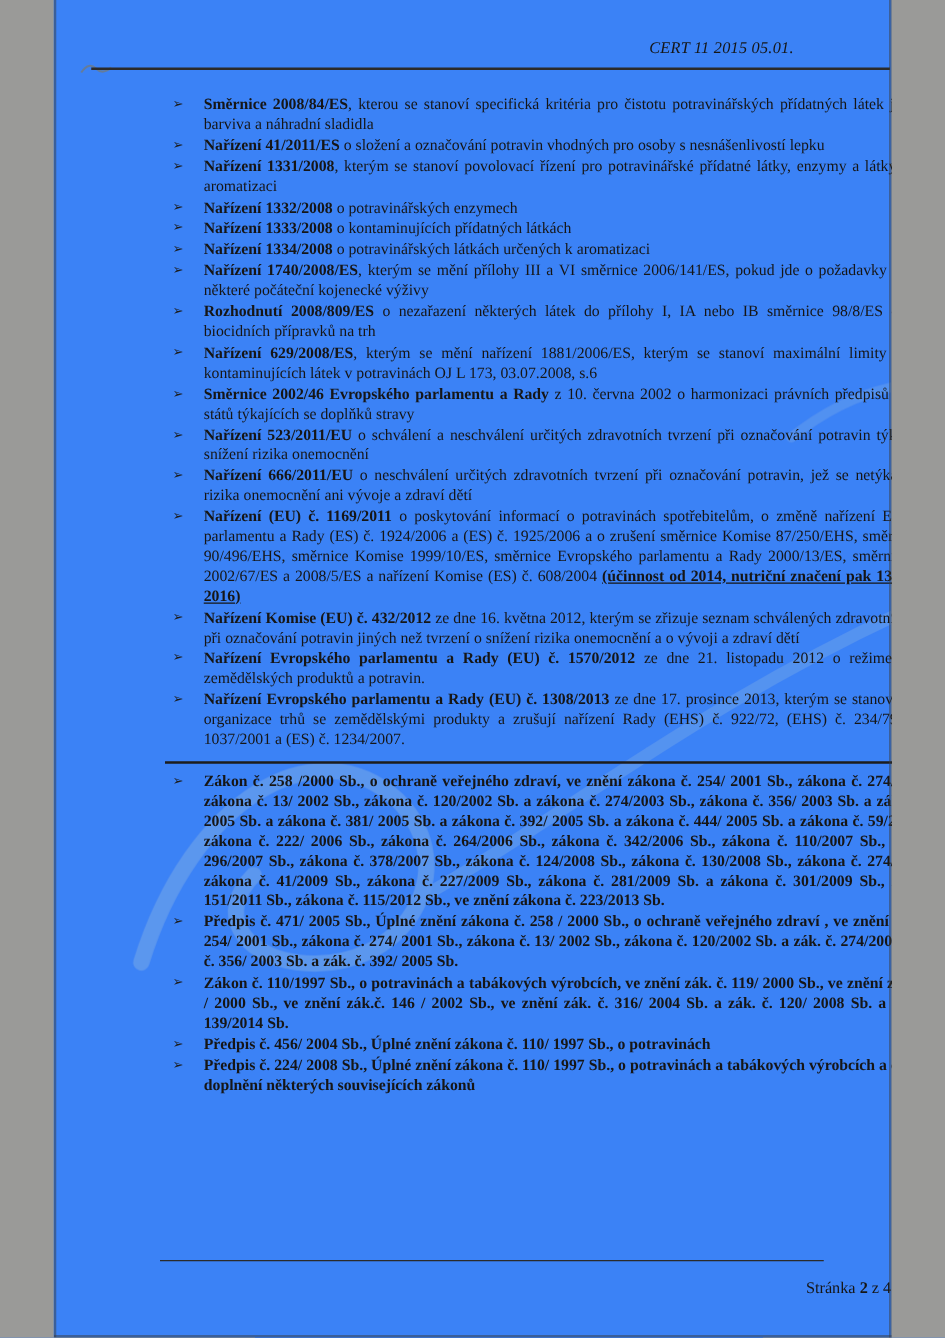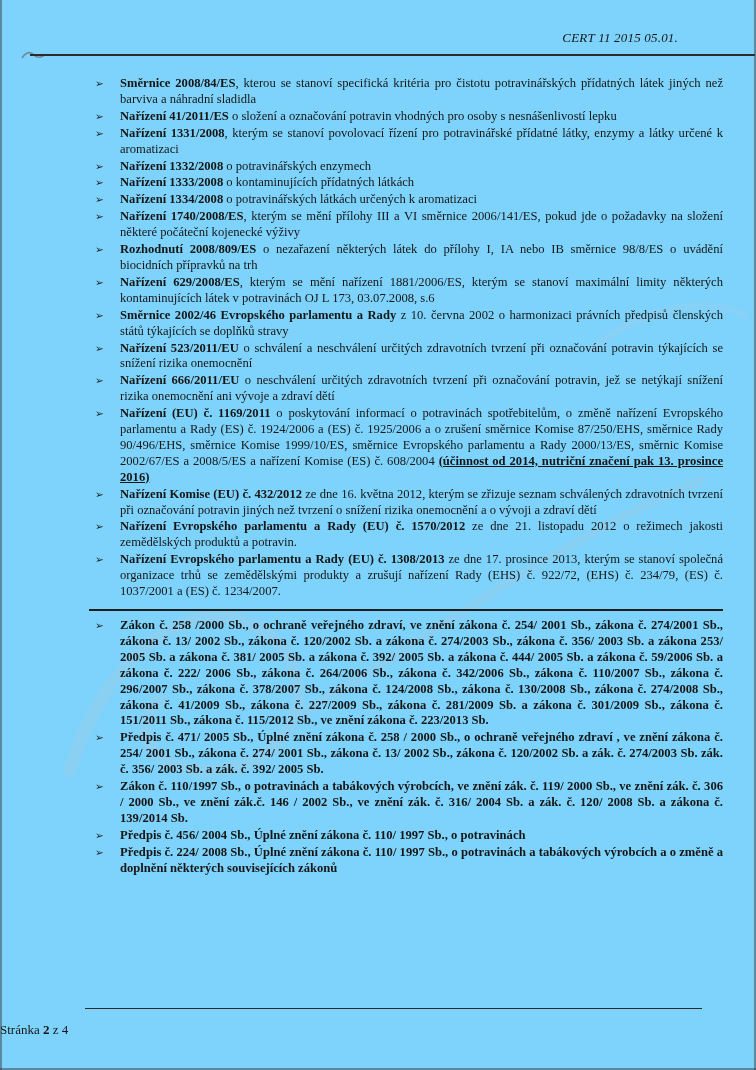--- a/index.html
+++ b/index.html
@@ -1,35 +1,35 @@
 <!DOCTYPE html>
 <html><head>
 <meta charset="utf-8">
 <style>
   * { margin:0; padding:0; box-sizing:border-box; }
   html,body { background:#9a9a98; }
   .page {
-    position:relative; width:756px; height:1070px; margin:0 auto;
-    background:#7dd3fc; color:#161616; overflow:hidden;
+    position:relative; width:670px; height:1070px; margin:0 auto;
+    background:#3b82f6; color:#161616; overflow:hidden;
     font-family:"Liberation Serif","DejaVu Serif",serif;
   }
   .header { position:absolute; top:30px; right:78px; font-style:italic; font-size:13px; letter-spacing:.2px; }
   .header-rule { position:absolute; top:54px; left:30px; right:1px; height:1.5px; background:#2b2b2b; }
   .content {
     position:absolute; top:76px; left:95px; width:628px;
     font-size:12.6px; line-height:15.9px; text-align:justify;
   }
   .li { display:flex; margin-bottom:1px; }
   .bullet { flex:0 0 25px; font-family:"DejaVu Sans",sans-serif; font-size:10.5px; line-height:15.9px; color:#1c1c1c; }
   .li-text { flex:1; }
   .b { font-weight:bold; }
   .u { text-decoration:underline; }
   .divider { border-top:2px solid #1d1d1d; margin:9px 0 7px -6px; }
   .footer-rule { position:absolute; left:85px; right:54px; top:1008px; height:1px; background:#2b2b2b; }
-  .footer { position:absolute; top:1022px; left:0; width:100%; text-align:left; font-size:13px; }
+  .footer { position:absolute; top:1022px; left:0; width:100%; text-align:right; font-size:13px; }
   .watermark { position:absolute; left:0; top:0; width:756px; height:1070px; pointer-events:none; }
   .pen-mark { position:absolute; left:20px; top:46px; pointer-events:none; }
   .edge { position:absolute; background:#3c3c3c; opacity:.5; }
   .edge-l { left:0; top:0; width:2px; height:100%; }
   .edge-r { right:0; top:0; width:2px; height:100%; }
   .edge-b { left:0; bottom:0; width:100%; height:2px; }
 </style>
 </head>
 <body>
 

